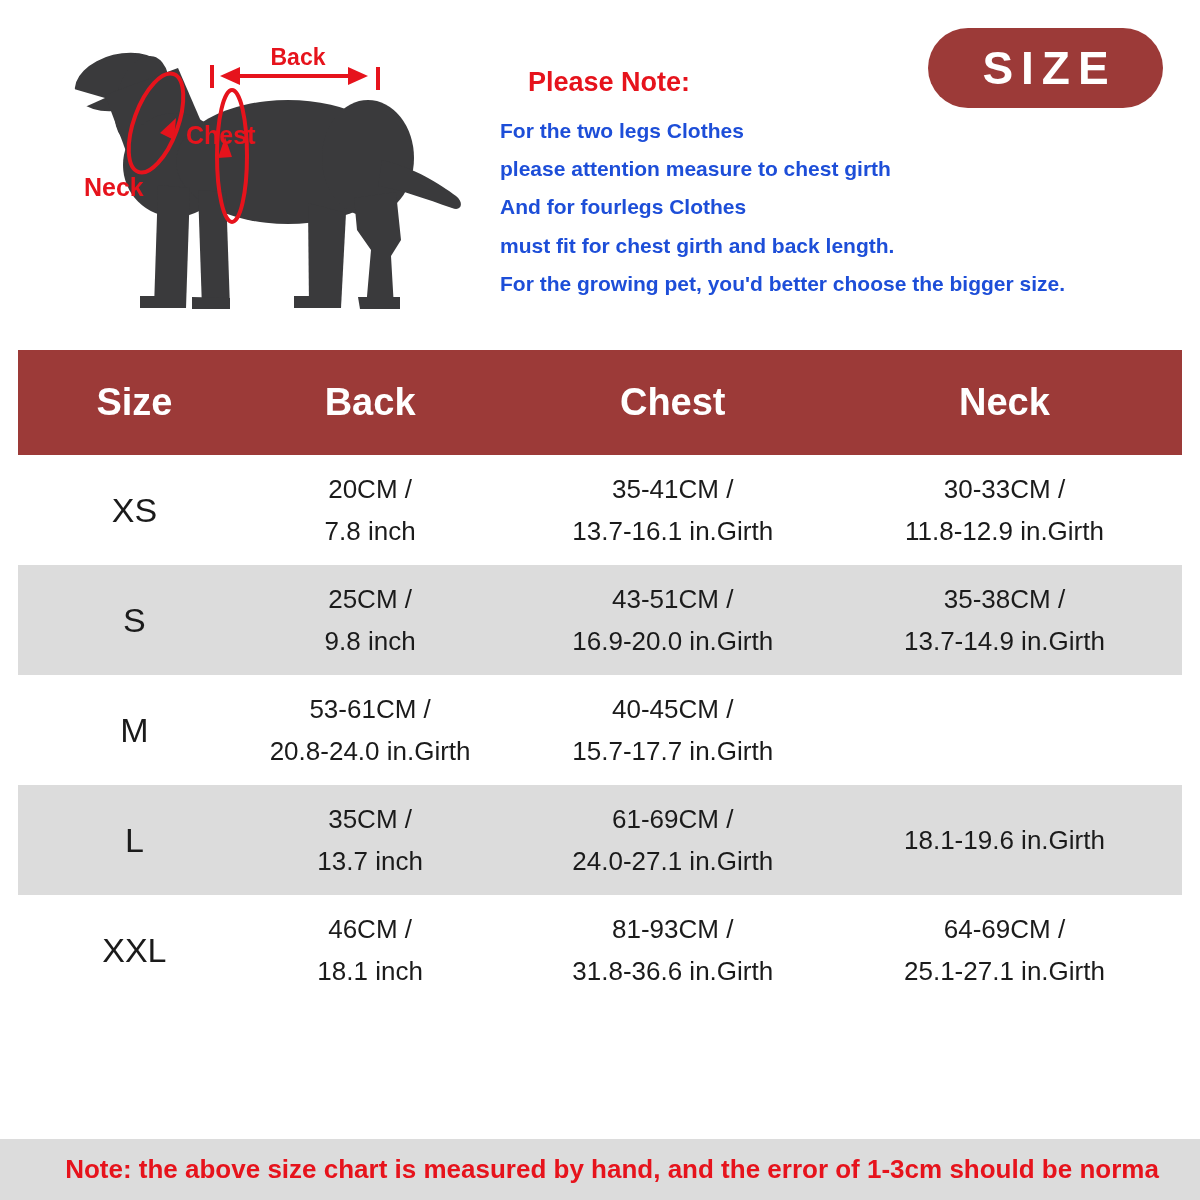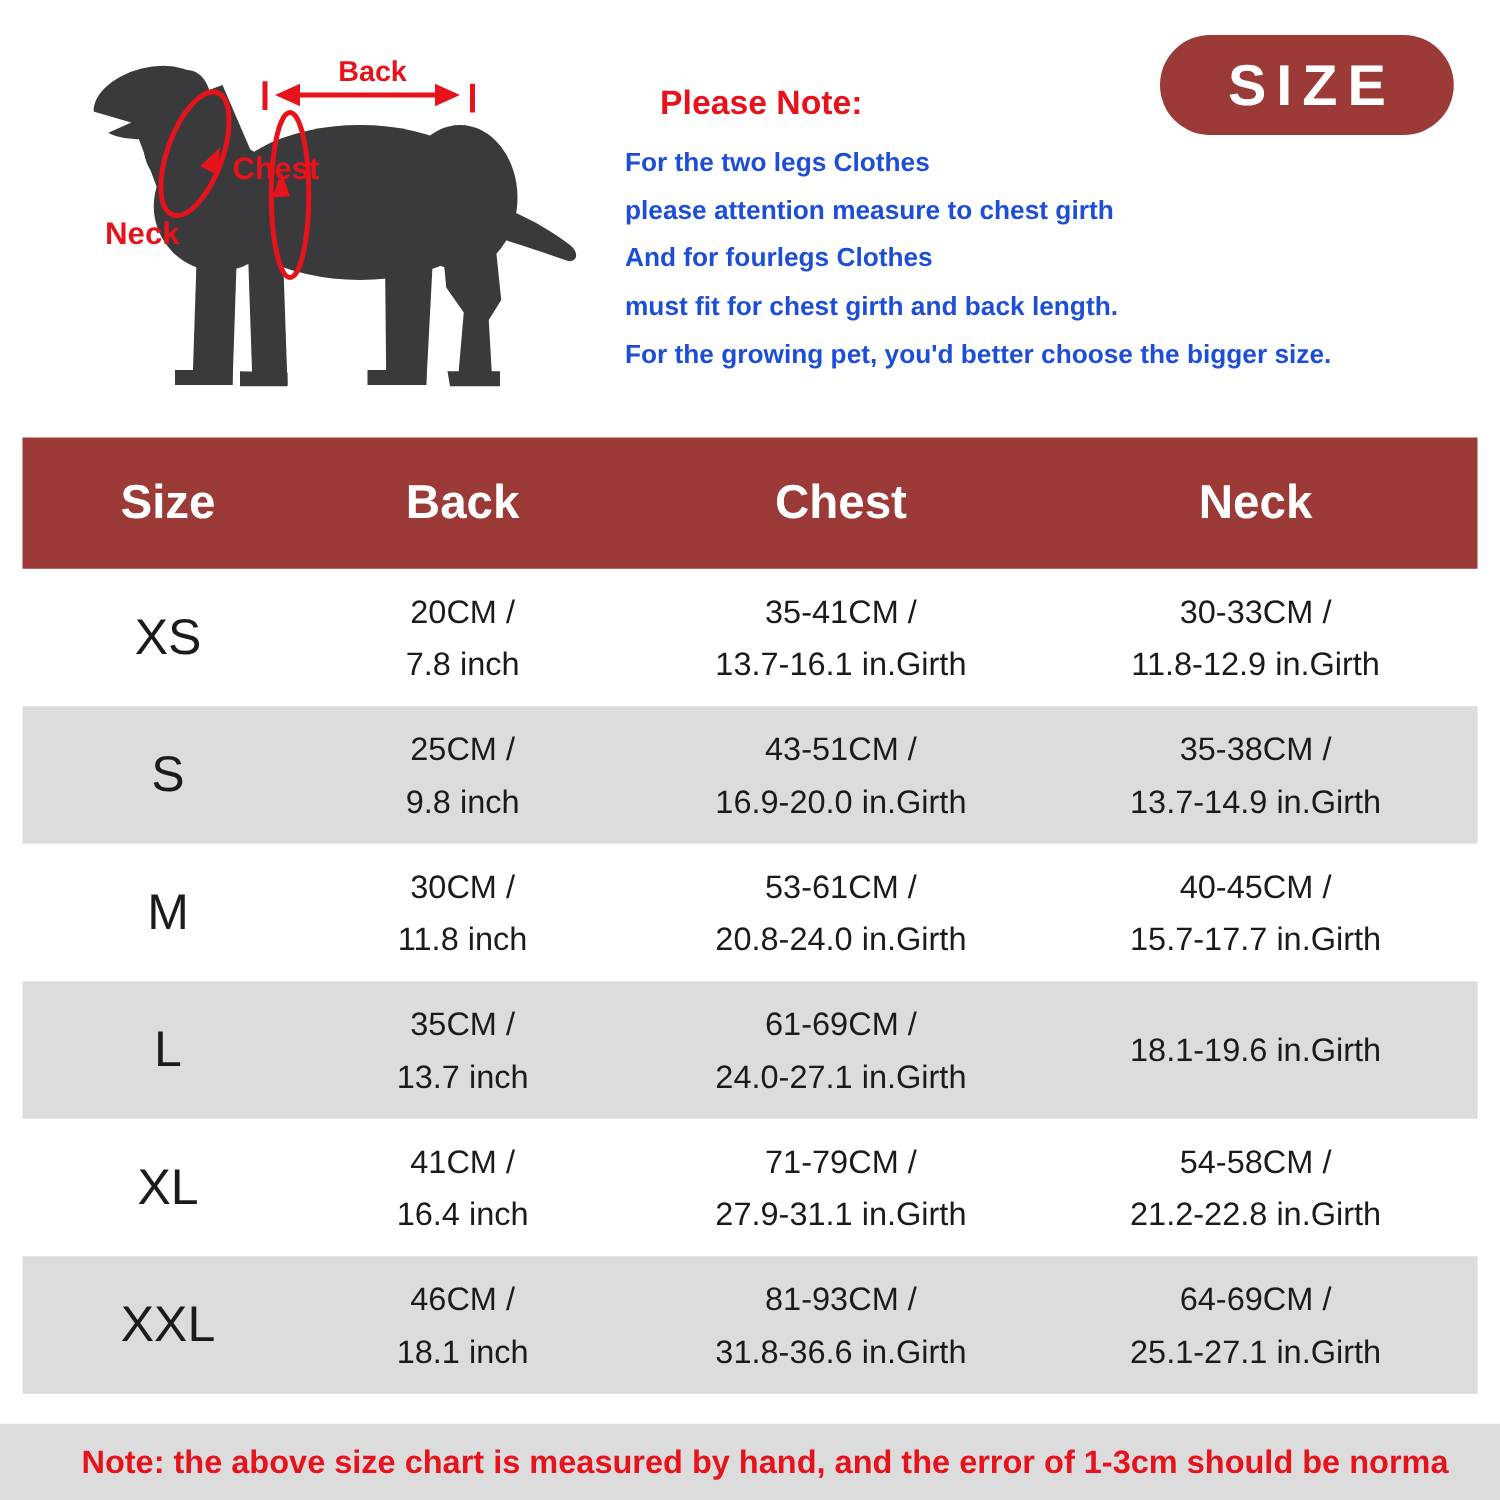--- a/index.html
+++ b/index.html
@@ -47,21 +47,21 @@
     color:#ffffff; font-size:38px; font-weight:bold;
   }
   .trow {
     height:110px;
     display:grid; grid-template-columns:20% 20.5% 31.5% 25.5%;
     align-items:center; text-align:center;
     color:#1b1b1b;
   }
   .trow:nth-of-type(even) { background:#dcdcdc; }
   .cell { display:flex; flex-direction:column; justify-content:center; font-size:26px; line-height:42px; }
-  .size-cell { font-size:40px; line-height:34px; }
+  .size-cell { font-size:34px; line-height:34px; }
   
   .footer-bar {
     position:absolute; left:0; top:1139px; width:1200px; height:61px;
     background:#dcdcdc;
     display:flex; align-items:center; justify-content:center;
   }
   .footer-bar span { color:#e6131c; font-size:26px; font-weight:bold; white-space:nowrap;margin-left:24px; }
 </style>
 </head>
 <body>
@@ -164,24 +164,20 @@
       </div>
       <div class="cell">
         <span>35-38CM /</span>
         <span>13.7-14.9 in.Girth</span>
       </div>
     </div>
 
     <div class="trow">
       <div class="cell size-cell">M</div>
       <div class="cell">
-        <span>30CM /</span>
-        <span>11.8 inch</span>
-      </div>
-      <div class="cell">
         <span>53-61CM /</span>
         <span>20.8-24.0 in.Girth</span>
       </div>
       <div class="cell">
         <span>40-45CM /</span>
         <span>15.7-17.7 in.Girth</span>
       </div>
     </div>
 
     <div class="trow">
@@ -192,35 +188,20 @@
       </div>
       <div class="cell">
         <span>61-69CM /</span>
         <span>24.0-27.1 in.Girth</span>
       </div>
       <div class="cell">
         <span>18.1-19.6 in.Girth</span>
       </div>
     </div>
 
-    <div class="trow">
-      <div class="cell size-cell">XL</div>
-      <div class="cell">
-        <span>41CM /</span>
-        <span>16.4 inch</span>
-      </div>
-      <div class="cell">
-        <span>71-79CM /</span>
-        <span>27.9-31.1 in.Girth</span>
-      </div>
-      <div class="cell">
-        <span>54-58CM /</span>
-        <span>21.2-22.8 in.Girth</span>
-      </div>
-    </div>
 
     <div class="trow">
       <div class="cell size-cell">XXL</div>
       <div class="cell">
         <span>46CM /</span>
         <span>18.1 inch</span>
       </div>
       <div class="cell">
         <span>81-93CM /</span>
         <span>31.8-36.6 in.Girth</span>

